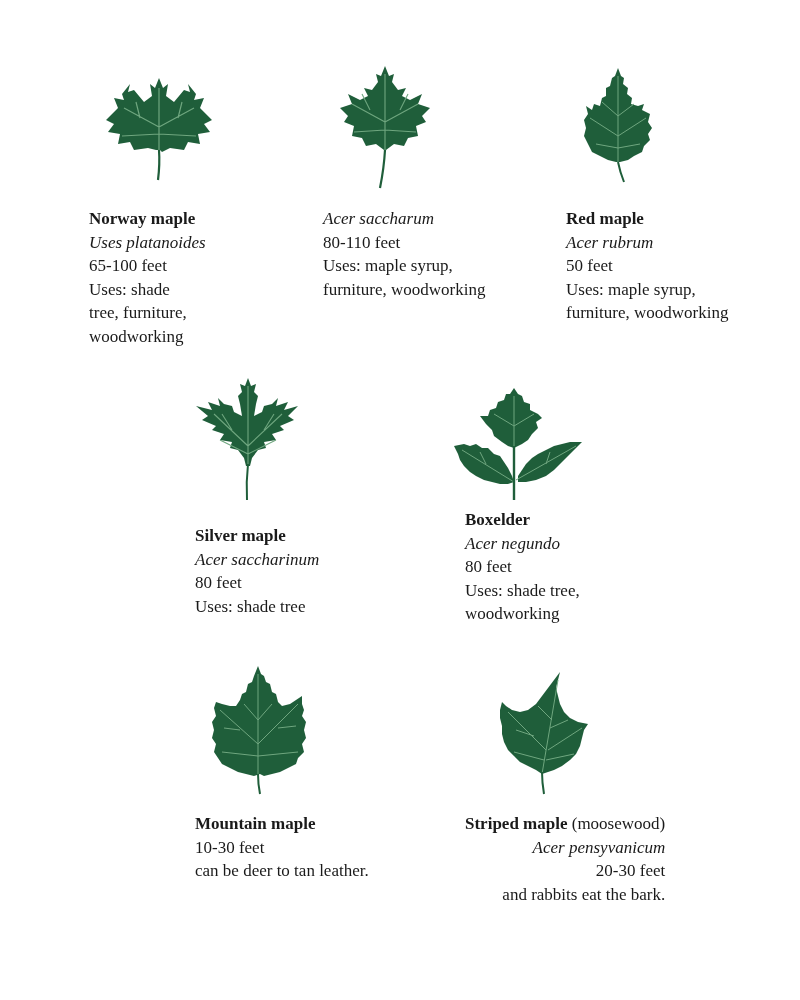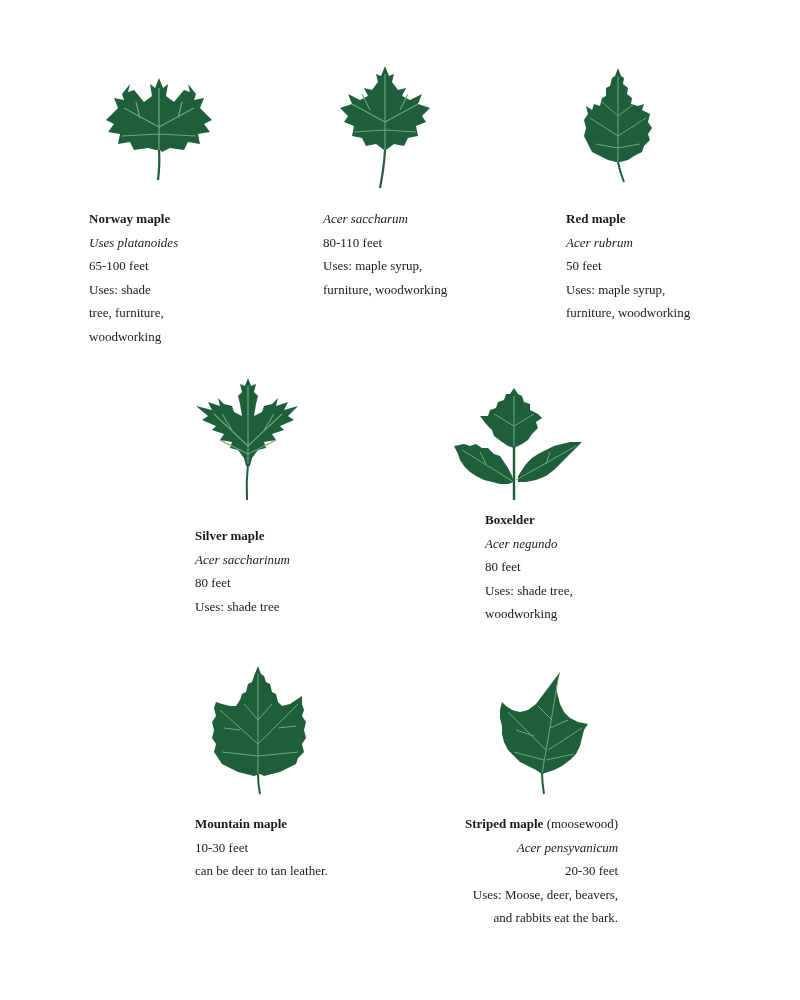--- a/index.html
+++ b/index.html
@@ -1,20 +1,20 @@
 <!DOCTYPE html>
 <html><head>
   <meta charset="utf-8">
   <style>
     html, body { margin: 0; padding: 0; background: #ffffff; }
     body { width: 800px; height: 1000px; position: relative; overflow: hidden;
            font-family: "Liberation Serif", "DejaVu Serif", serif; color: #1a1a1a; }
     .leaf { position: absolute; }
     .leaf svg { display: block; }
-    .entry { position: absolute; font-size: 13px; line-height: 23.6px; }
+    .entry { position: absolute; font-size: 17px; line-height: 23.6px; }
     .entry .name { font-weight: bold; }
     .entry .alt { font-weight: normal; }
     .entry .sci { font-style: italic; }
     .entry div { white-space: nowrap; }
   </style>
 </head>
 <body>
 
 <div class="leaf" style="left:100px; top:72px;">
   <svg width="118" height="110" viewBox="0 0 118 110">
@@ -101,33 +101,32 @@
   <div>furniture, woodworking</div>
 </div>
 
 <div class="entry" style="left:195px; top:508px;margin-top:16px;">
   <div class="name">Silver maple</div>
   <div class="sci">Acer saccharinum</div>
   <div>80 feet</div>
   <div>Uses: shade tree</div>
 </div>
 
-<div class="entry" style="left:465px; top:508px;margin-left:20px;">
+<div class="entry" style="left:465px; top:508px;">
   <div class="name">Boxelder</div>
   <div class="sci">Acer negundo</div>
   <div>80 feet</div>
   <div>Uses: shade tree,</div>
   <div>woodworking</div>
 </div>
 
 <div class="entry" style="left:195px; top:812px;">
   <div class="name">Mountain maple</div>
   <div>10-30 feet</div>
   <div>can be deer to tan leather.</div>
 </div>
 
 <div class="entry" style="left:465px; top:812px;text-align:right;">
   <div><span class="name">Striped maple</span> <span class="alt">(moosewood)</span></div>
   <div class="sci">Acer pensyvanicum</div>
   <div>20-30 feet</div>
-  <div>Uses: Moose, deer, beavers,</div>
   <div>and rabbits eat the bark.</div>
 </div>
 
 </body></html>

